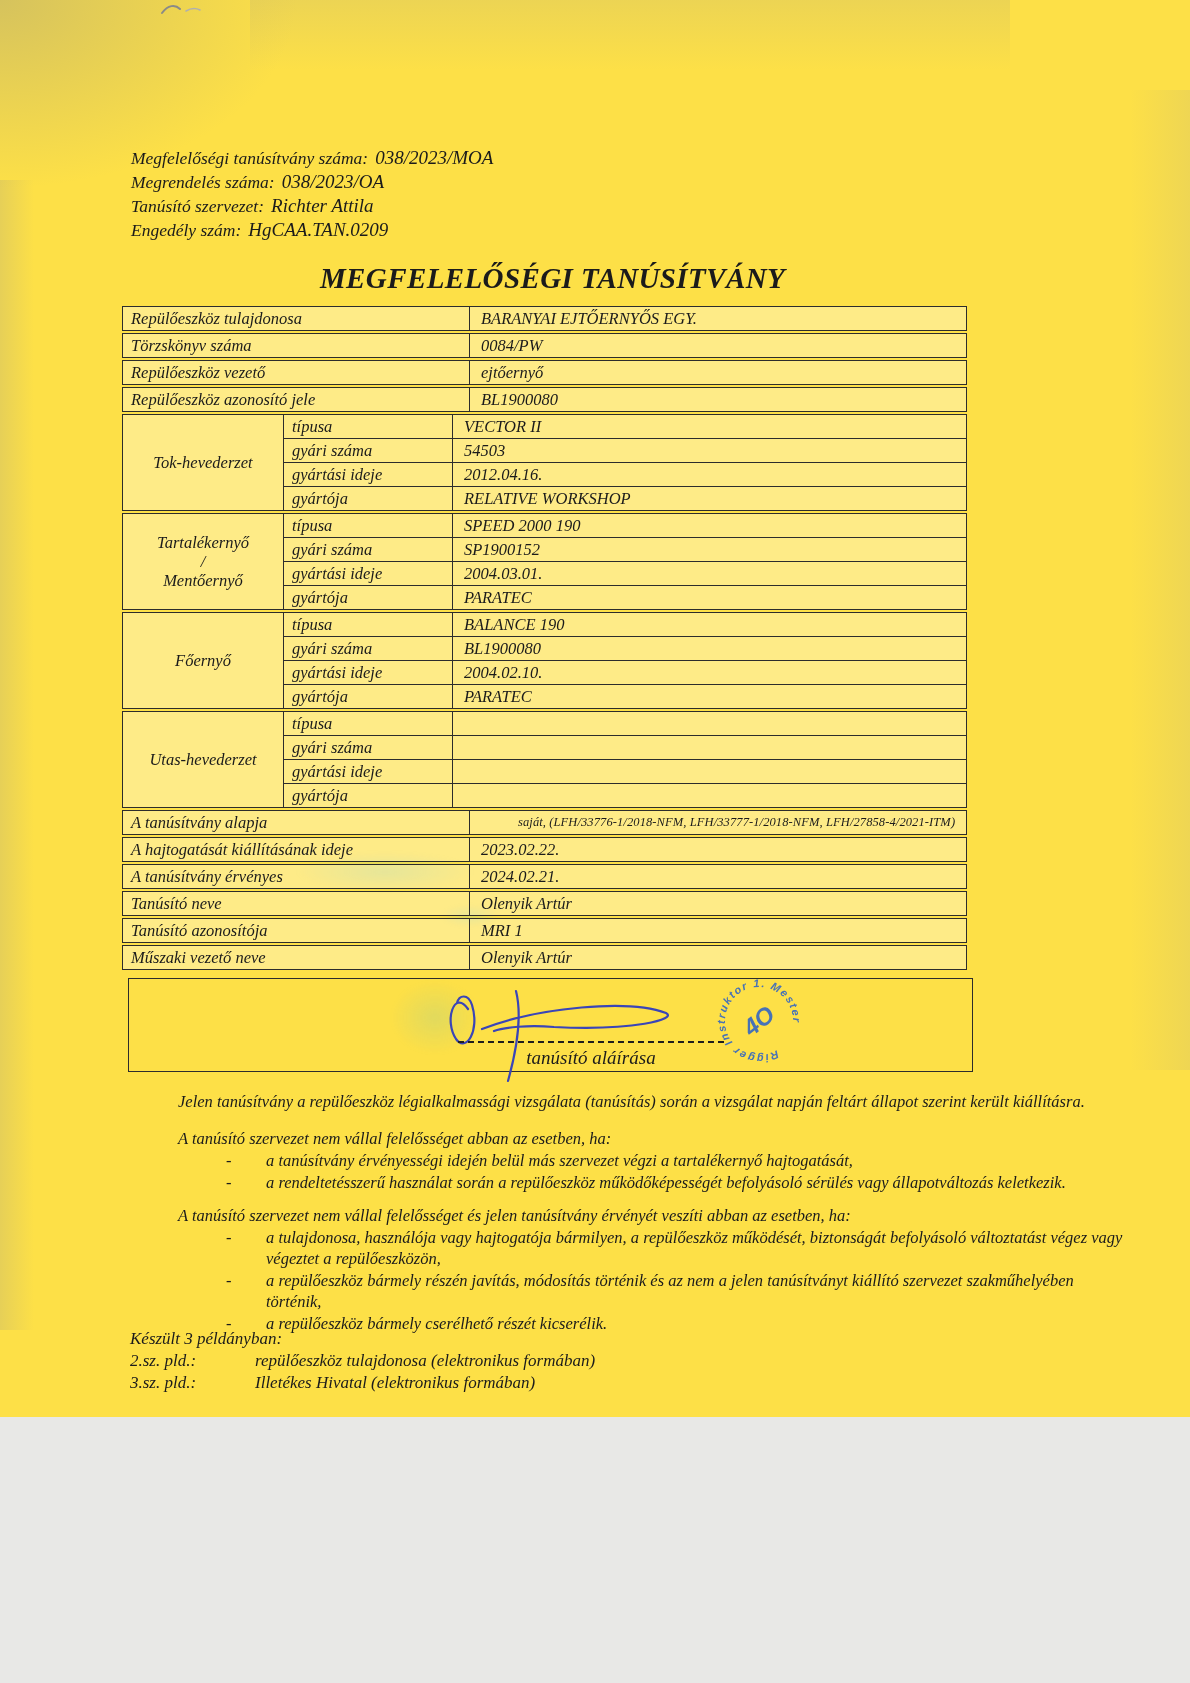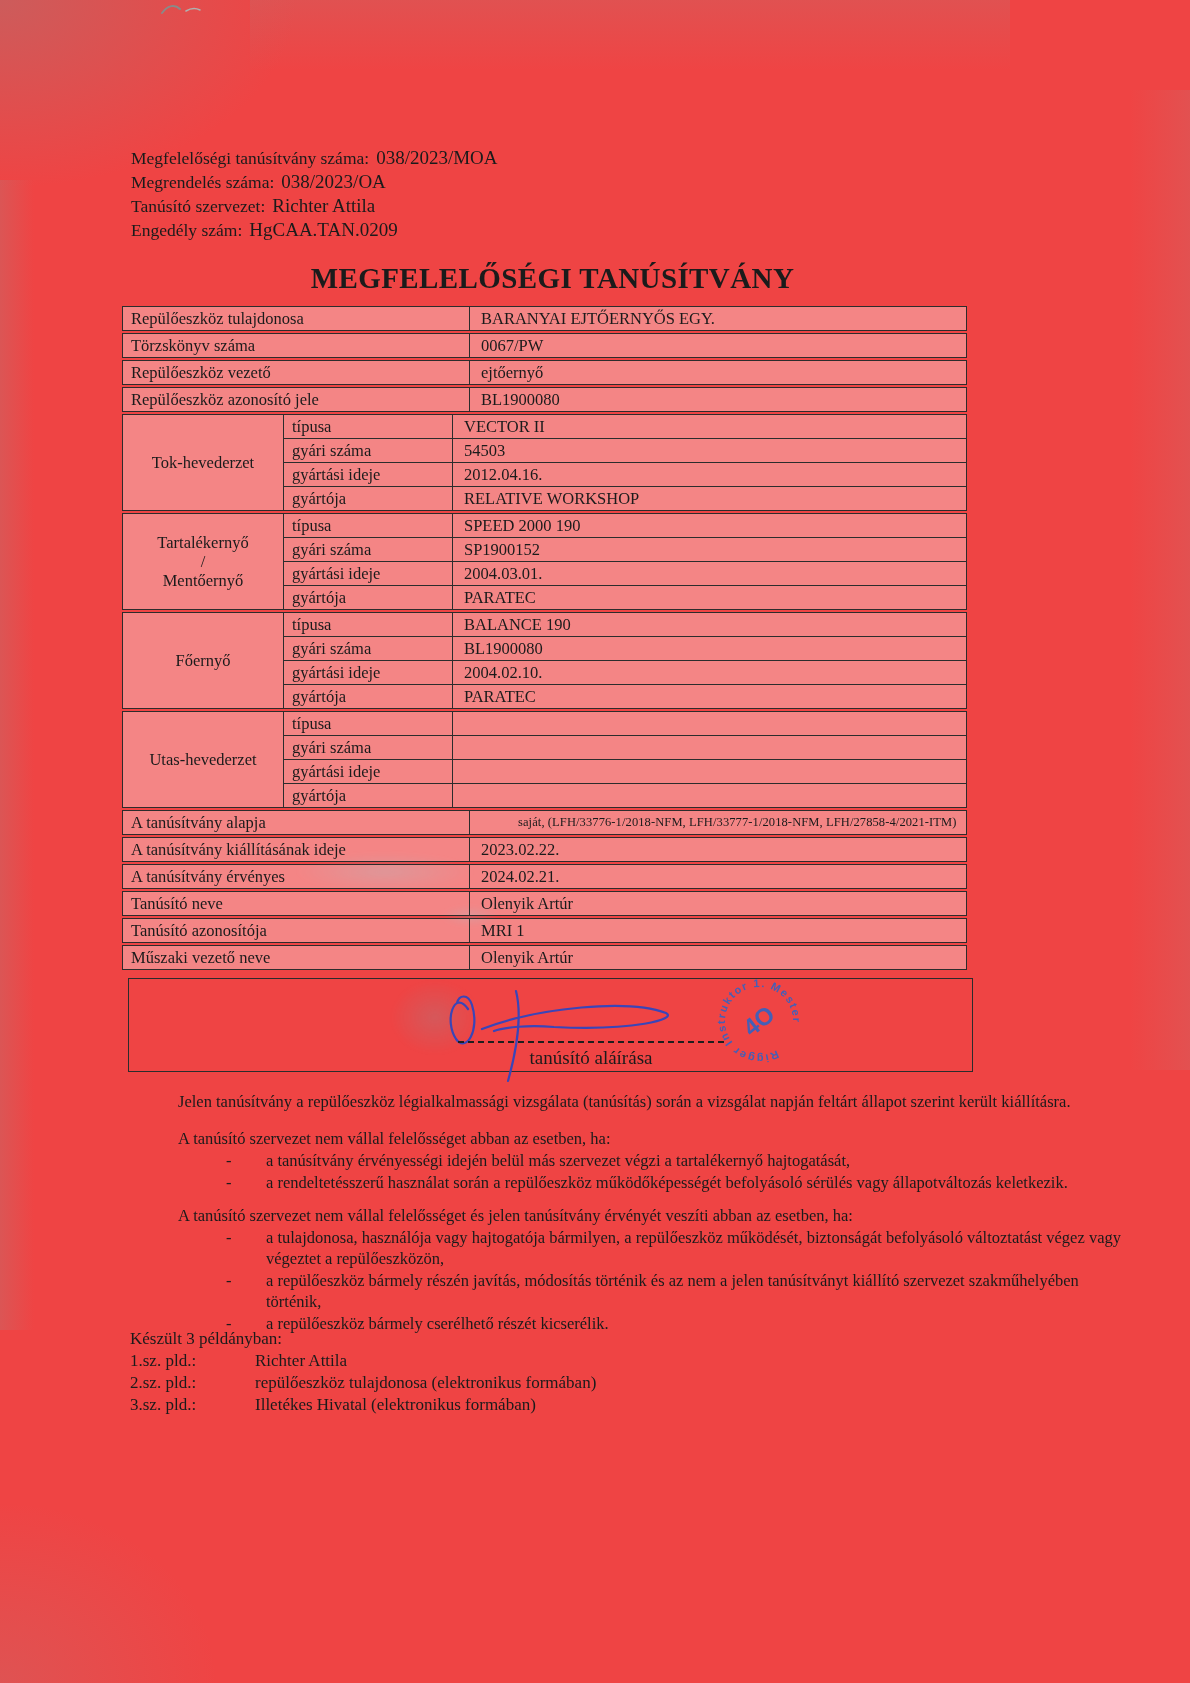--- a/index.html
+++ b/index.html
@@ -1,17 +1,17 @@
 <!DOCTYPE html>
 <html><head>
 <meta charset="utf-8">
 <style>
   html,body { margin:0; padding:0; }
   body { width:1190px; height:1683px; background:#e8e8e6; font-family:"Liberation Serif", serif; }
-  .page { position:relative; width:1190px; height:1683px; background:#ef4444; overflow:hidden; color:#1b1b1b; }
+  .page { position:relative; width:1190px; height:1417px; background:#fde047; overflow:hidden; color:#1b1b1b;font-style:italic; }
 
   
   .artifact { position:absolute; pointer-events:none; z-index:0; }
   .shade-tl { left:0; top:0; width:300px; height:190px;
     background:radial-gradient(ellipse at 0% 0%, rgba(138,138,136,.34), rgba(138,138,136,0) 70%); }
   .shade-top { left:250px; top:0; width:760px; height:70px;
     background:linear-gradient(to bottom, rgba(150,150,148,.16), rgba(150,150,148,0)); }
   .shade-left { left:0; top:180px; width:34px; height:1150px;
     background:linear-gradient(to right, rgba(148,148,146,.22), rgba(148,148,146,0)); }
   .shade-right { left:1130px; top:90px; width:60px; height:980px;
@@ -103,21 +103,21 @@
   <div class="doc-title">MEGFELELŐSÉGI TANÚSÍTVÁNY</div>
 
   <div class="cert-table">
 
     <div class="row-box">
       <div class="c c-label">Repülőeszköz tulajdonosa</div>
       <div class="c c-value">BARANYAI EJTŐERNYŐS EGY.</div>
     </div>
     <div class="row-box">
       <div class="c c-label">Törzskönyv száma</div>
-      <div class="c c-value">0067/PW</div>
+      <div class="c c-value">0084/PW</div>
     </div>
     <div class="row-box">
       <div class="c c-label">Repülőeszköz vezető</div>
       <div class="c c-value">ejtőernyő</div>
     </div>
     <div class="row-box">
       <div class="c c-label">Repülőeszköz azonosító jele</div>
       <div class="c c-value">BL1900080</div>
     </div>
 
@@ -217,21 +217,21 @@
             <div class="g-val"></div>
           </div>
       </div>
     </div>
 
     <div class="row-box">
       <div class="c c-label">A tanúsítvány alapja</div>
       <div class="c c-value small">saját, (LFH/33776-1/2018-NFM, LFH/33777-1/2018-NFM, LFH/27858-4/2021-ITM)</div>
     </div>
     <div class="row-box">
-      <div class="c c-label">A tanúsítvány kiállításának ideje</div>
+      <div class="c c-label">A hajtogatását kiállításának ideje</div>
       <div class="c c-value">2023.02.22.</div>
     </div>
     <div class="row-box">
       <div class="c c-label">A tanúsítvány érvényes</div>
       <div class="c c-value">2024.02.21.</div>
     </div>
     <div class="row-box">
       <div class="c c-label">Tanúsító neve</div>
       <div class="c c-value">Olenyik Artúr</div>
     </div>
@@ -294,24 +294,20 @@
       </div>
     <div class="bullet">
         <span class="dash">-</span>
         <span class="bt">a repülőeszköz bármely cserélhető részét kicserélik.</span>
       </div>
   </div>
 
   <div class="copies">
     <div>Készült 3 példányban:</div>
     <div class="copy-row">
-        <span class="copy-no">1.sz. pld.:</span>
-        <span>Richter Attila</span>
-      </div>
-    <div class="copy-row">
         <span class="copy-no">2.sz. pld.:</span>
         <span>repülőeszköz tulajdonosa (elektronikus formában)</span>
       </div>
     <div class="copy-row">
         <span class="copy-no">3.sz. pld.:</span>
         <span>Illetékes Hivatal (elektronikus formában)</span>
       </div>
   </div>
 
 </div>

